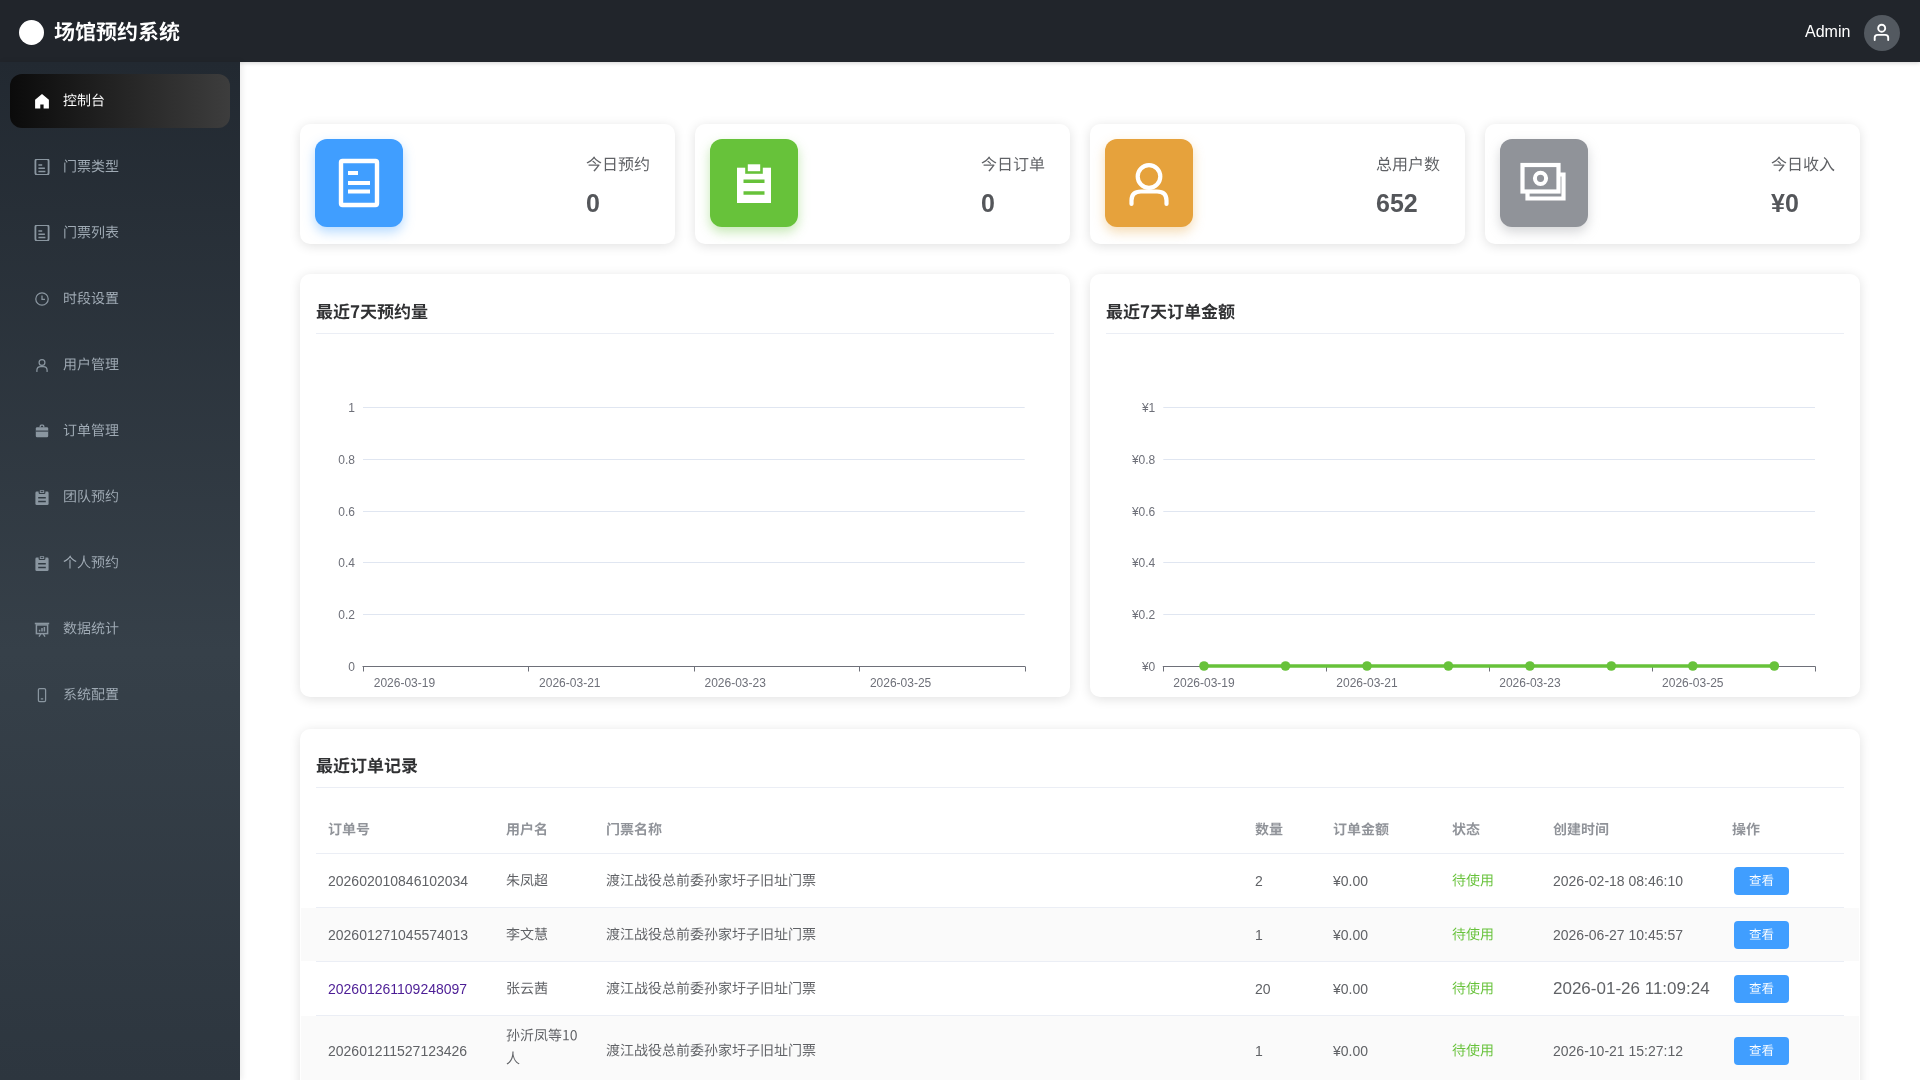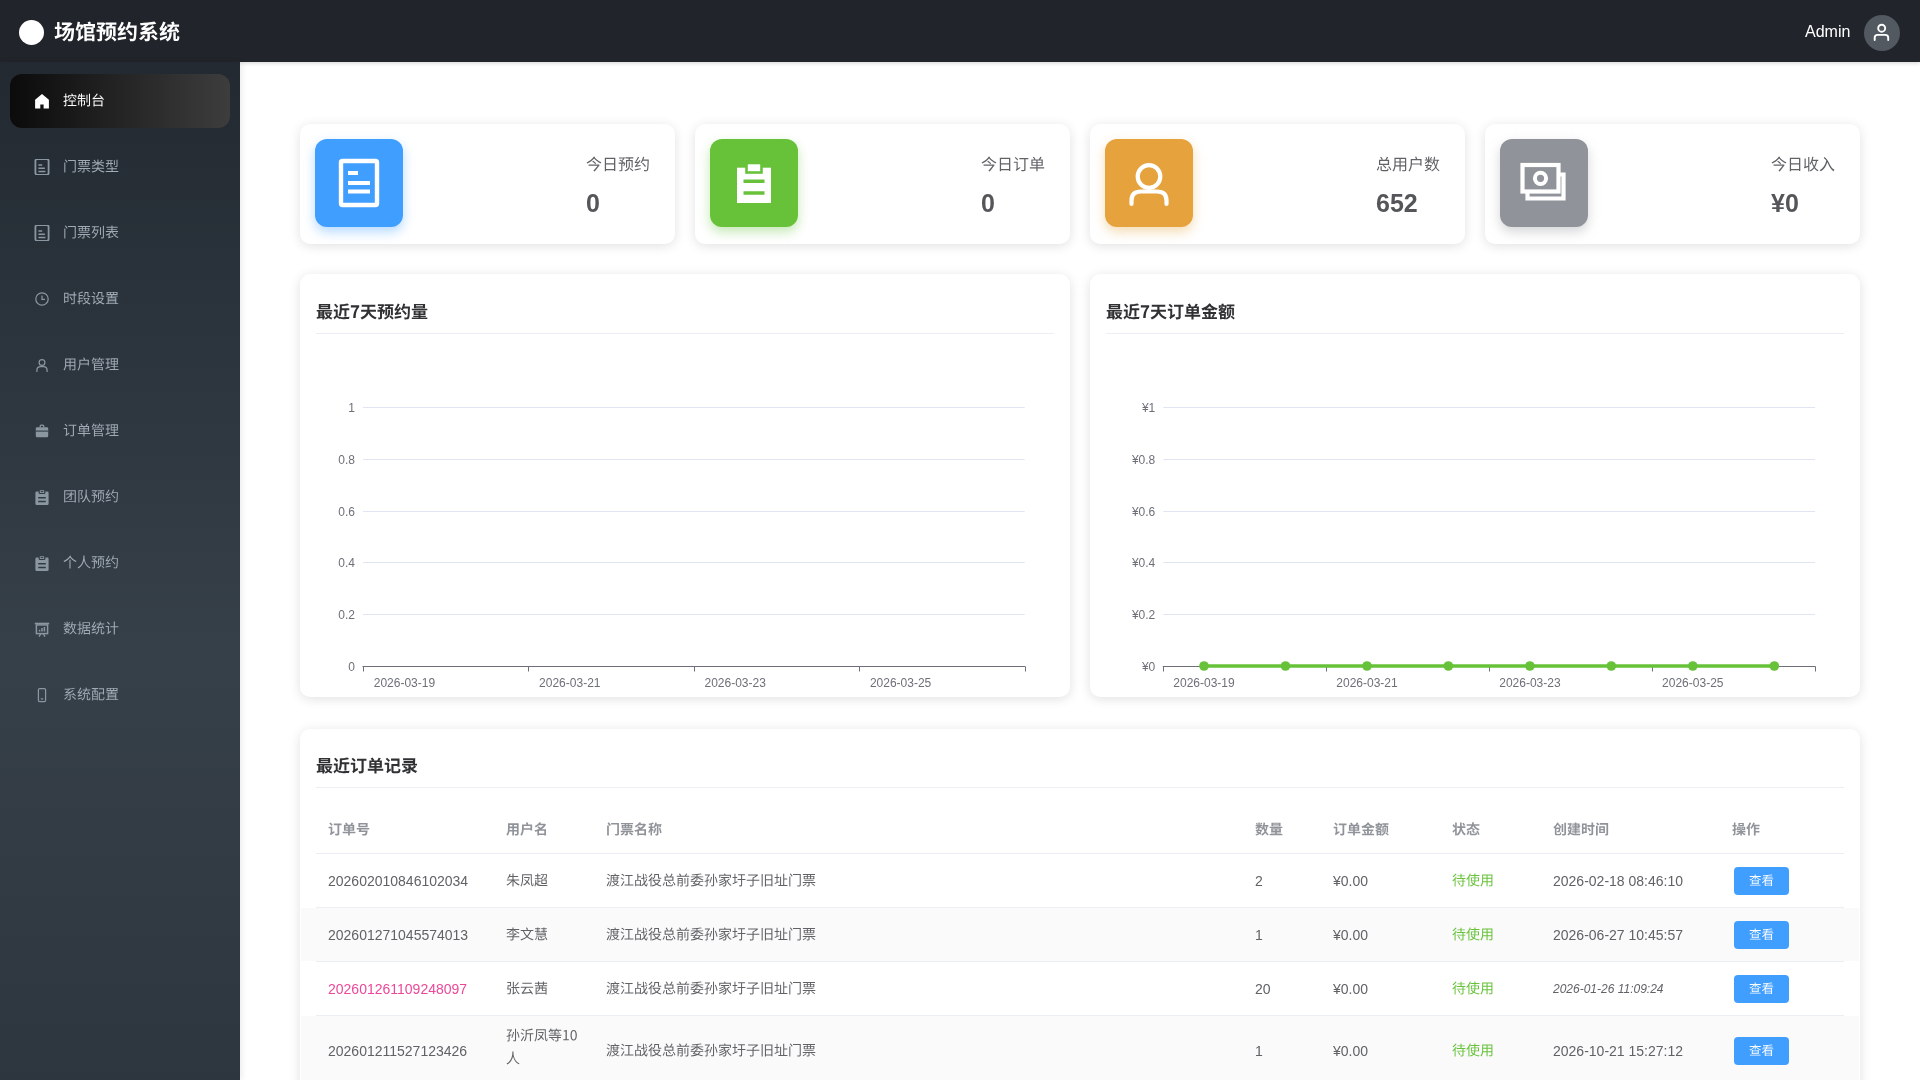--- a/index.html
+++ b/index.html
@@ -453,21 +453,21 @@
   </div>
 <div class="lat" style="position:absolute;left:1553px;top:928px;font-size:14px;line-height:14px;color:#606266;">2026-06-27 10:45:57</div>
 <div style="position:absolute;left:1734px;top:921px;width:55px;height:28px;background:#409eff;border-radius:4px;"></div>
 <div style="position:absolute;left:1749px;top:928px;">
     <svg width="25" height="15" fill="#ffffff" style="">
       <use href="#gR67e5" xlink:href="#gR67e5" transform="translate(0,11) scale(0.0125,-0.0125)"></use>
       <use href="#gR770b" xlink:href="#gR770b" transform="translate(12.5,11) scale(0.0125,-0.0125)"></use>
     </svg>
   </div>
 <div style="position:absolute;left:316px;top:1015px;width:1528px;height:1px;background:#ebeef5;"></div>
-<div class="lat" style="position:absolute;left:328px;top:982px;font-size:14px;line-height:14px;color:#ec4899;">202601261109248097</div>
+<div class="lat" style="position:absolute;left:328px;top:982px;font-size:14px;line-height:14px;color:#4c1d95;">202601261109248097</div>
 <div style="position:absolute;left:506px;top:981px;">
     <svg width="42" height="16" fill="#606266" style="">
       <use href="#gR5f20" xlink:href="#gR5f20" transform="translate(0,12.32) scale(0.014,-0.014)"></use>
       <use href="#gR4e91" xlink:href="#gR4e91" transform="translate(14,12.32) scale(0.014,-0.014)"></use>
       <use href="#gR831c" xlink:href="#gR831c" transform="translate(28,12.32) scale(0.014,-0.014)"></use>
     </svg>
   </div>
 <div style="position:absolute;left:606px;top:981px;">
     <svg width="210" height="16" fill="#606266" style="">
       <use href="#gR6e21" xlink:href="#gR6e21" transform="translate(0,12.32) scale(0.014,-0.014)"></use>
@@ -489,21 +489,21 @@
   </div>
 <div class="lat" style="position:absolute;left:1255px;top:982px;font-size:14px;line-height:14px;color:#606266;">20</div>
 <div class="lat" style="position:absolute;left:1333px;top:982px;font-size:14px;line-height:14px;color:#606266;">¥0.00</div>
 <div style="position:absolute;left:1452px;top:981px;">
     <svg width="42" height="16" fill="#67c23a" style="">
       <use href="#gR5f85" xlink:href="#gR5f85" transform="translate(0,12.32) scale(0.014,-0.014)"></use>
       <use href="#gR4f7f" xlink:href="#gR4f7f" transform="translate(14,12.32) scale(0.014,-0.014)"></use>
       <use href="#gR7528" xlink:href="#gR7528" transform="translate(28,12.32) scale(0.014,-0.014)"></use>
     </svg>
   </div>
-<div class="lat" style="position:absolute;left:1553px;top:982px;font-size:12px;line-height:14px;color:#606266;font-style:italic;">2026-01-26 11:09:24</div>
+<div class="lat" style="position:absolute;left:1553px;top:982px;font-size:17px;line-height:14px;color:#606266;">2026-01-26 11:09:24</div>
 <div style="position:absolute;left:1734px;top:975px;width:55px;height:28px;background:#409eff;border-radius:4px;"></div>
 <div style="position:absolute;left:1749px;top:982px;">
     <svg width="25" height="15" fill="#ffffff" style="">
       <use href="#gR67e5" xlink:href="#gR67e5" transform="translate(0,11) scale(0.0125,-0.0125)"></use>
       <use href="#gR770b" xlink:href="#gR770b" transform="translate(12.5,11) scale(0.0125,-0.0125)"></use>
     </svg>
   </div>
 <div style="position:absolute;left:301px;top:1016px;width:1558px;height:226px;background:#fafafa;"></div>
 <div class="lat" style="position:absolute;left:328px;top:1044px;font-size:14px;line-height:14px;color:#606266;">202601211527123426</div>
 <div style="position:absolute;left:506px;top:1028px;">

